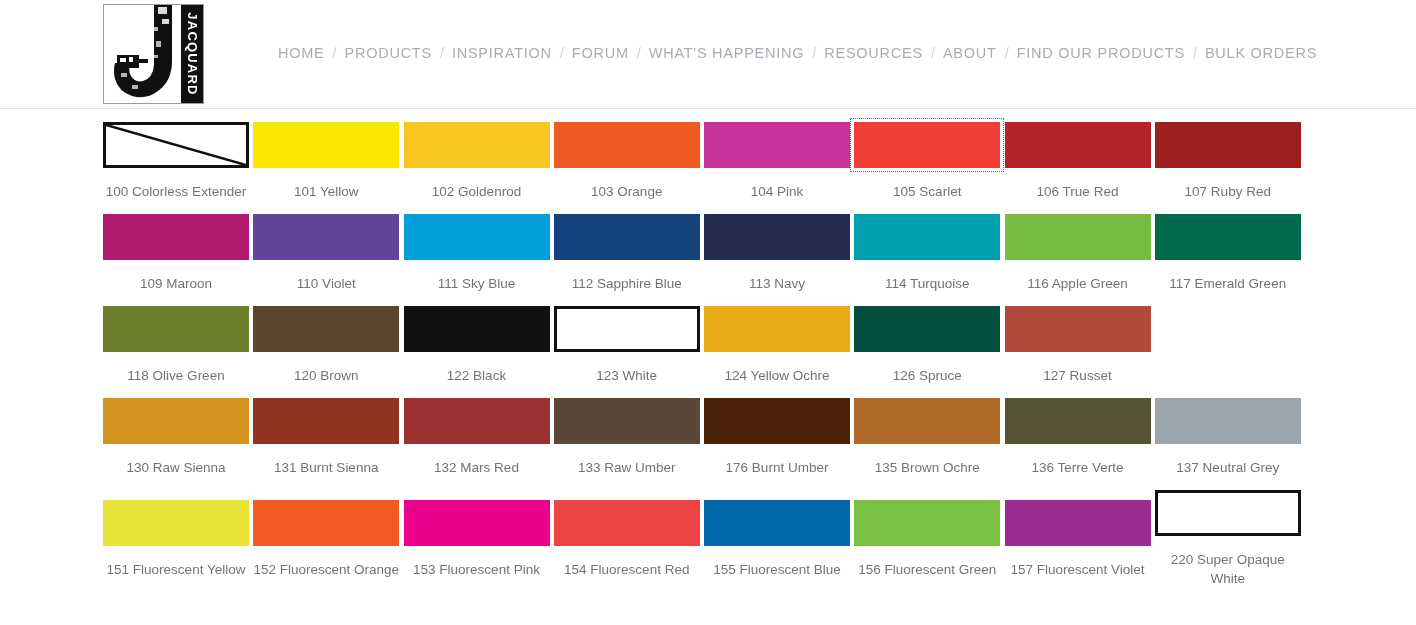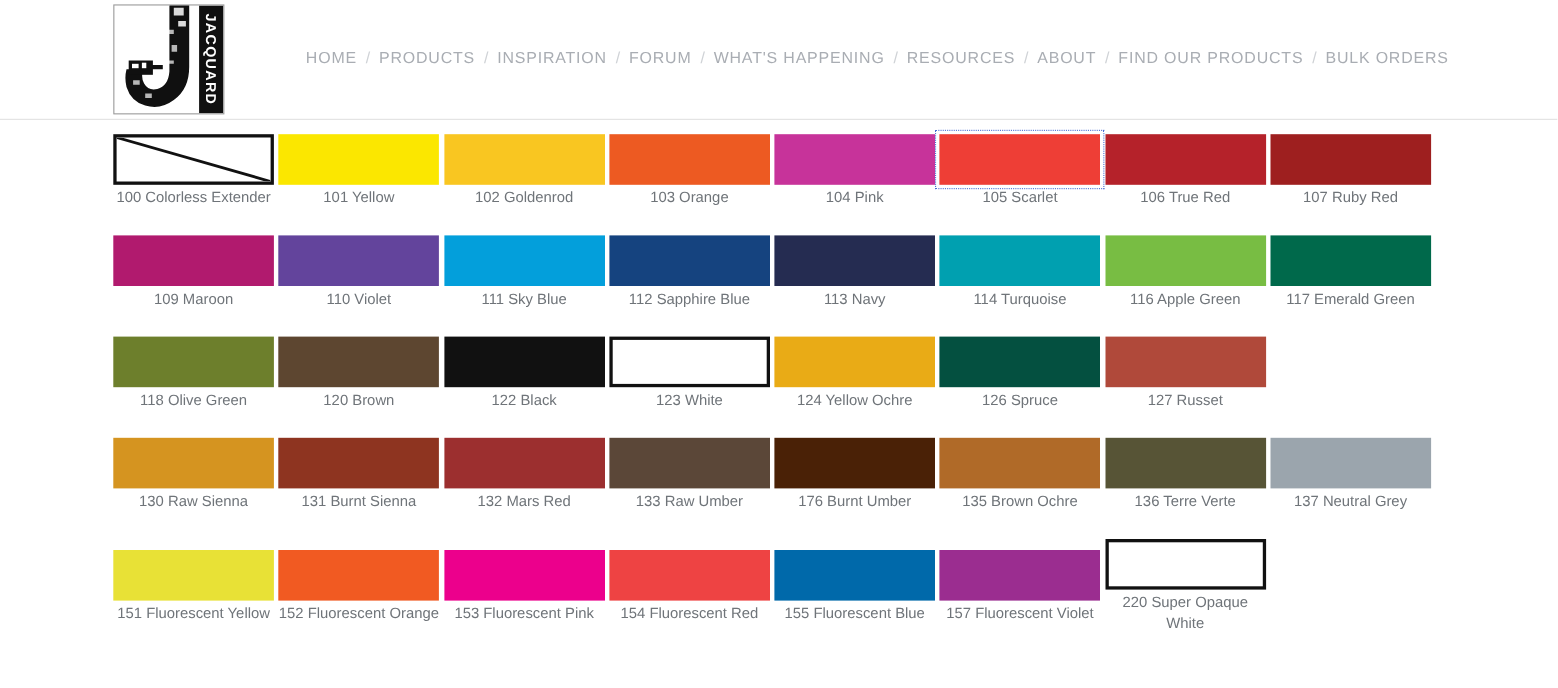--- a/index.html
+++ b/index.html
@@ -131,21 +131,21 @@
     position: relative;
     overflow: hidden;
   }
   .swatch-chip.extender svg {
     position: absolute;
     left: 0; top: 0;
     width: 100%; height: 100%;
     display: block;
   }
   .swatch-label {
-    margin-top: 2px;
+    margin-top: 14px;
     width: 146px;
     text-align: center;
     color: #6f7479;
     font-size: 13.5px;
     line-height: 19px;
     font-family: "Liberation Sans", sans-serif;
   }
   .swatch-cell.selected .swatch-chip {
     outline: 1px dotted #4a6fd4;
     outline-offset: 3px;
@@ -347,20 +347,24 @@
       </div>
       <div class="swatch-cell" tabindex="0">
         <div class="swatch-chip" style="background: rgb(238, 67, 67);"></div>
         <div class="swatch-label">154 Fluorescent Red</div>
       </div>
       <div class="swatch-cell" tabindex="0">
         <div class="swatch-chip" style="background: rgb(0, 105, 170);"></div>
         <div class="swatch-label">155 Fluorescent Blue</div>
       </div>
       <div class="swatch-cell" tabindex="0">
+        <div class="swatch-chip" style="background: rgb(122, 193, 67);"></div>
+        <div class="swatch-label">156 Fluorescent Green</div>
+      </div>
+      <div class="swatch-cell" tabindex="0">
         <div class="swatch-chip" style="background: rgb(155, 45, 144);"></div>
         <div class="swatch-label">157 Fluorescent Violet</div>
       </div>
       <div class="swatch-cell" tabindex="0">
         <div class="swatch-chip bordered" style="background: rgb(255, 255, 255);"></div>
         <div class="swatch-label">220 Super Opaque White</div>
       </div>
     </div>
   </main>
 

